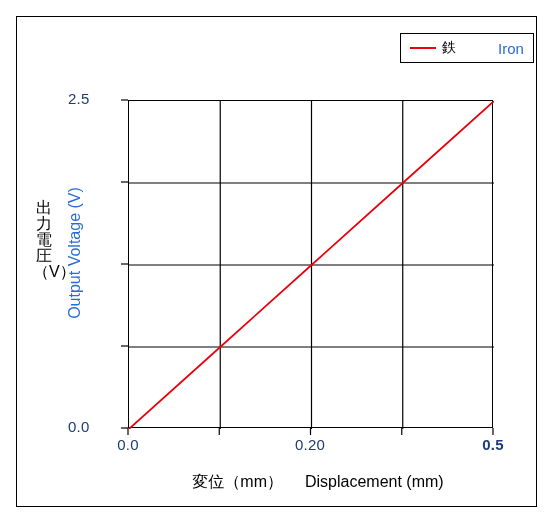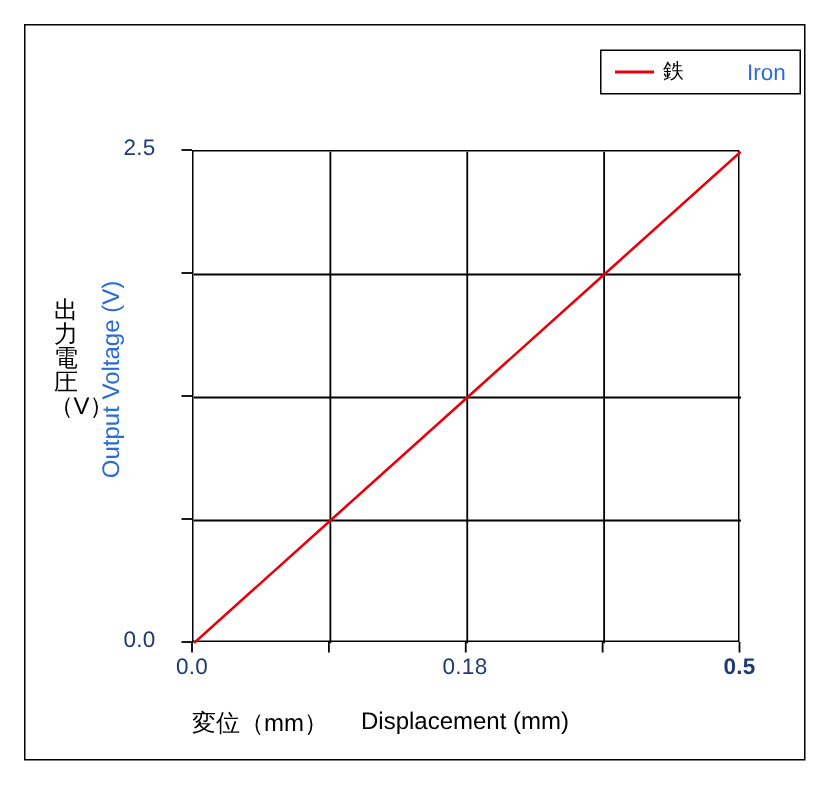--- a/index.html
+++ b/index.html
@@ -47,21 +47,21 @@
   }
   
   .tick-label {
     position: absolute;
     color: #1f3b73;
     font-size: 15px;
     white-space: nowrap;
     letter-spacing: 0.2px;
   }
   .ytick {
-    text-align: center;
+    text-align: left;
   }
   .xtick {
     text-align: center;
   }
   
   #ylabel-wrap {
     position: absolute;
     left: 30px;
     top: 172px;
     width: 62px;
@@ -94,20 +94,21 @@
     white-space: nowrap;
   }
   #xlabel-wrap {
     position: absolute;
     left: 128px;
     top: 468px;
     width: 380px;
     height: 28px;
     display: flex;
     align-items: center;
+    justify-content: center;
     gap: 22px;
   }
   #xlabel-jp {
     color: #000000;
     font-size: 16px;
     white-space: nowrap;
   }
   #xlabel-en {
     color: #000000;
     font-size: 16px;
@@ -185,21 +186,21 @@
       <line x1="310.5" y1="428" x2="310.5" y2="435"></line>
       <line x1="401.75" y1="428" x2="401.75" y2="435"></line>
       <line x1="493" y1="428" x2="493" y2="435"></line>
     </g>
   </svg>
 
   <div class="tick-label ytick" style="left:68px;top:90px;width:50px;">2.5</div>
   <div class="tick-label ytick" style="left:68px;top:418px;width:50px;">0.0</div>
 
   <div class="tick-label xtick" style="left:98px;top:436px;width:60px;">0.0</div>
-  <div class="tick-label xtick" style="left:280px;top:436px;width:60px;">0.18</div>
+  <div class="tick-label xtick" style="left:280px;top:436px;width:60px;">0.20</div>
   <div class="tick-label xtick" style="left:465px;top:436px;width:56px;font-weight:bold;">0.5</div>
 
   <div id="ylabel-wrap">
     <div id="ylabel-jp">
       <span>出</span>
       <span>力</span>
       <span>電</span>
       <span>圧</span>
       <span>（V）</span>
     </div>

